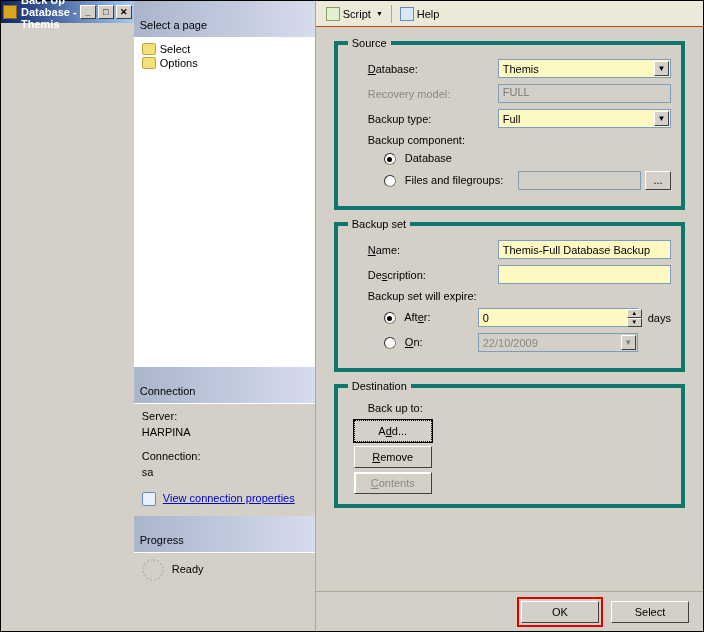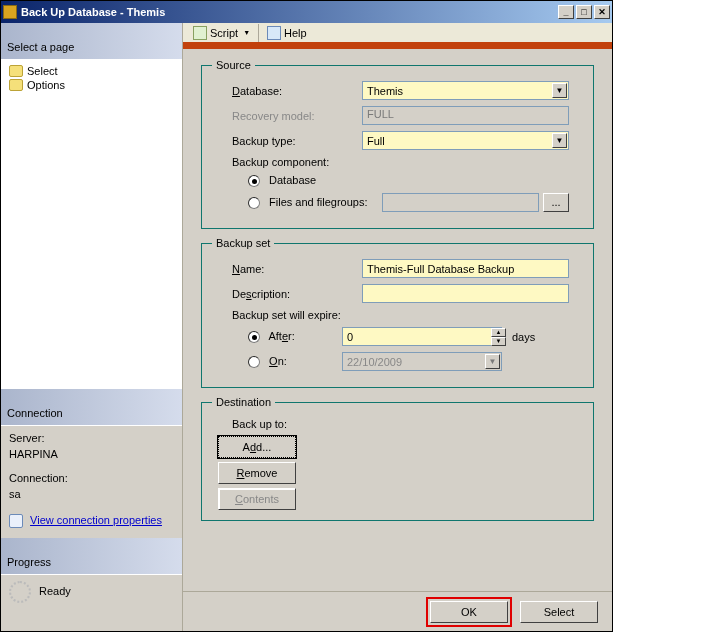--- a/index.html
+++ b/index.html
@@ -1,43 +1,43 @@
 <!DOCTYPE html>
 <html><head>
 <meta charset="utf-8">
 <style>
 * { box-sizing: border-box; margin: 0; padding: 0; font-family: Tahoma, sans-serif; font-size: 11px; }
 body { background: #fff; width: 704px; height: 632px; overflow: hidden; }
-.window { width: 613px; height: 632px; border: 1px solid #000; background: #d4d0c8; display: flex; flex-direction: column; }
+.window { width: 704px; height: 632px; border: 1px solid #000; background: #d4d0c8; display: flex; flex-direction: row; }
 .titlebar { background: linear-gradient(to right, #0a246a, #a6caf0); height: 22px; display: flex; align-items: center; padding: 0 2px; color: #fff; }
 .titlebar-icon { width: 14px; height: 14px; background: #d9a420; border: 1px solid #8a6a14; margin-right: 4px; }
 .titlebar-text { flex: 1; font-weight: bold; }
 .winbtns { display: flex; gap: 2px; }
 .winbtn { width: 16px; height: 14px; background: #d4d0c8; border: 1px solid #fff; border-right-color:#404040; border-bottom-color:#404040; display:flex; align-items:center; justify-content:center; font-size:9px; font-weight:bold; color:#000; cursor:pointer; }
 .body { flex:1; display:flex; background:#d4d0c8; }
 .leftpane { width: 182px; display:flex; flex-direction:column; border-right: 1px solid #aca899; }
 .section-hdr { background: linear-gradient(to right, #aab5cc, #d5dcec); color:#000; height:18px; padding:18px 6px; border-bottom:1px solid #fff; }
 .nav-list { background:#fff; flex:0 0 auto; padding:4px; height: 329px; }
 .nav-item { display:flex; align-items:center; gap:4px; padding:1px 4px; cursor:pointer; }
 .nav-item.selected { background:#fff; }
 .nav-icon { width:14px; height:12px; background:#f5e07a; border:1px solid #bca337; border-radius:2px; }
 .conn-panel { background:#d4d0c8; padding:6px 8px; flex:0 0 auto; height:112px; }
 .conn-panel div { margin-bottom:4px; }
 .link { color:#0000cc; text-decoration:underline; cursor:pointer; }
 .link-icon { width:14px; height:14px; display:inline-block; vertical-align:middle; margin-right:4px; border:1px solid #6b8ab8; background:#eaf0fb; border-radius:2px;}
 .progress-panel { background:#d4d0c8; padding:6px 8px; flex:1; display:flex; align-items:flex-start; gap:8px; }
 .spinner { width:22px; height:22px; border:2px dotted #bbb; border-radius:50%; }
 .rightpane { flex:1; display:flex; flex-direction:column; background:#d4d0c8; }
-.toolbar { height:26px; border-bottom:7px solid #c2410c; display:flex; align-items:center; padding:0 6px; gap:4px; background:#ece9d8; }
+.toolbar { height:26px; border-bottom:1px solid #c2410c; display:flex; align-items:center; padding:0 6px; gap:4px; background:#ece9d8; }
 .tool { display:flex; align-items:center; gap:3px; padding:2px 4px; cursor:pointer; }
 .tool-icon { width:14px; height:14px; background:#e0f0d0; border:1px solid #88a060; }
 .tool-icon.help { background:#d7e8f8; border:1px solid #6b8ab8; }
 .tool .dd { font-size:7px; margin-left:2px; }
 .content { flex:1; padding:10px 18px 4px 18px; overflow:hidden; }
-fieldset { border:1px solid #0f766e; padding:10px 24px 10px 10px; margin-bottom:8px; position:relative; }
+fieldset { border:4px solid #0f766e; padding:10px 10px 10px 10px; margin-bottom:8px; position:relative; }
 fieldset > legend { padding:0 4px; background:#d4d0c8; }
 .row { display:flex; align-items:center; margin-bottom:6px; }
 .lbl { width:150px; padding-left:20px; }
 .lbl2 { width:150px; padding-left:36px; }
 .field { flex:1; }
 .select, .text-input, .date-input, .num-input { height:19px; border:1px solid #7f9db9; background:#fef9c3; padding:1px 4px; width:100%; }
 .select { display:flex; align-items:center; justify-content:space-between; cursor:pointer; }
 .select .dd { width:15px; height:15px; background:#d4d0c8; border:1px solid #fff; border-right-color:#404040; border-bottom-color:#404040; display:flex; align-items:center; justify-content:center; font-size:8px; margin-right:-3px;}
 .ro { background:#d4d0c8; color:#7a7a7a; }
 .radio { width:12px; height:12px; border-radius:50%; border:1px inset #808080; background:#fff; display:inline-flex; align-items:center; justify-content:center; margin-right:6px; vertical-align:middle;}

